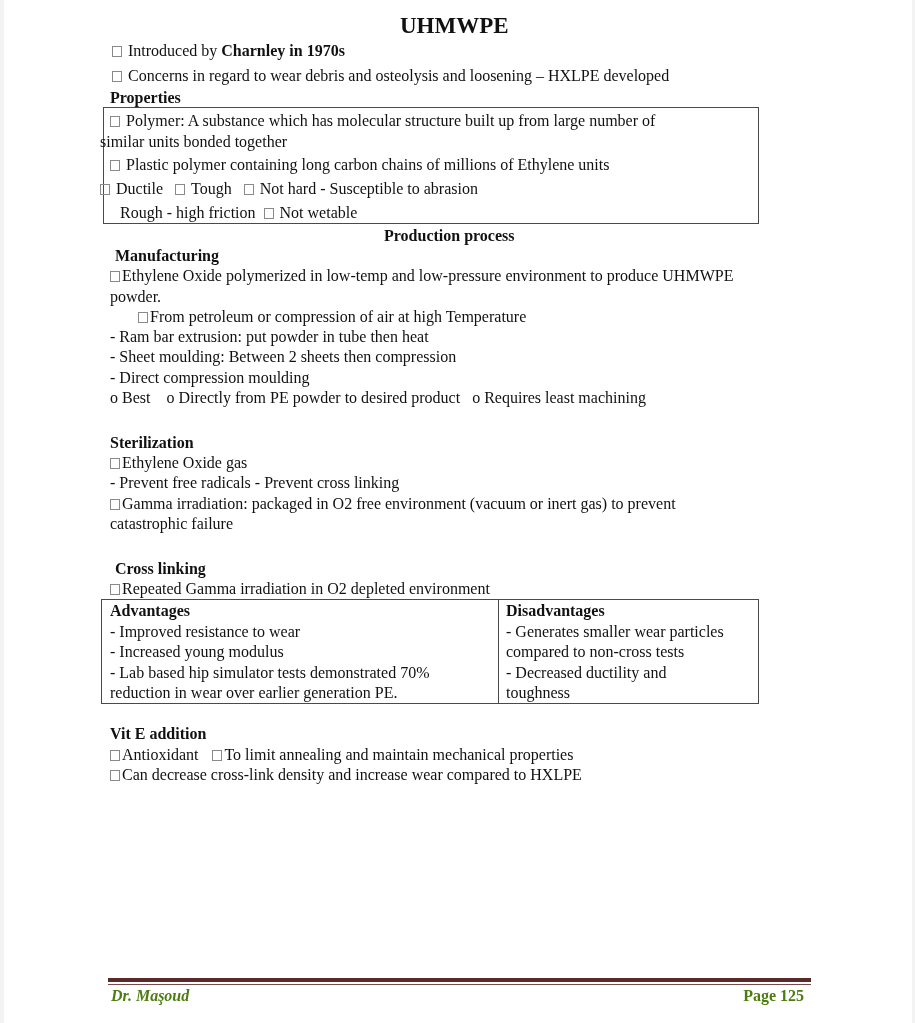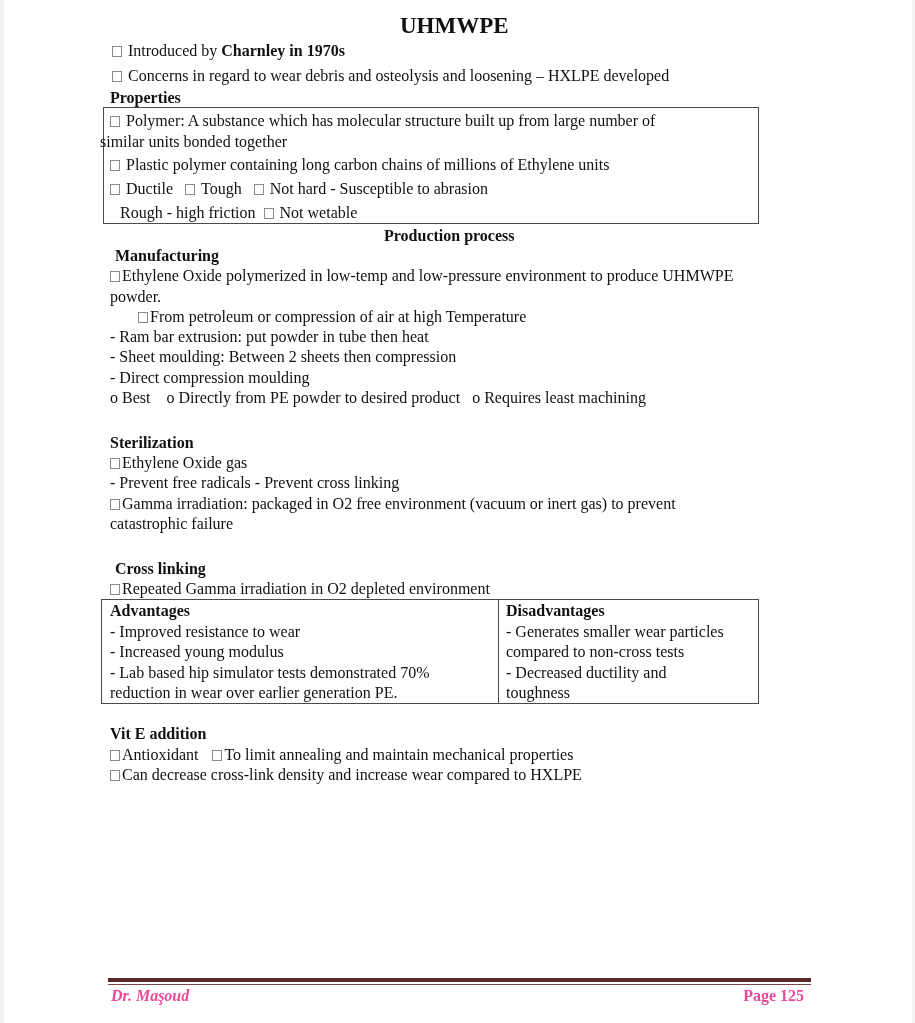--- a/index.html
+++ b/index.html
@@ -25,21 +25,21 @@
     }
     .box-ico.tight { margin-right: 2px; }
     .title { font-size: 23px; font-weight: bold; line-height: 28px; }
     .frame { position: absolute; border: 1px solid #4a4a4a; box-sizing: border-box; }
     .tbl { position: absolute; border: 1px solid #4a4a4a; box-sizing: border-box; display: flex; }
     .tbl .col { box-sizing: border-box; padding: 1px 0 0 7px; }
     .tbl .col.left { width: 397px; border-right: 1px solid #4a4a4a; padding-left: 8px; }
     .tbl .col .line { font-size: 16px; line-height: 20.5px; white-space: nowrap; }
     .footer-bar { position: absolute; left: 104px; width: 703px; height: 4px; top: 978px; background: #5a2a2a; }
     .footer-thin { position: absolute; left: 104px; width: 703px; height: 1px; top: 984px; background: #7a4a4a; }
-    .footer-text { position: absolute; top: 987px; font-size: 16px; font-weight: bold; color: #ec4899; font-family: "Liberation Serif", "DejaVu Serif", serif; }
+    .footer-text { position: absolute; top: 987px; font-size: 16px; font-weight: bold; color: #4d7c0f; font-family: "Liberation Serif", "DejaVu Serif", serif; }
     .footer-left { left: 107px; font-style: italic; }
     .footer-right { right: 108px; }
   </style>
 </head>
 <body>
 
 <div class="page">
 
   <div class="abs title" style="left:396px; top:12px;">UHMWPE</div>
 
@@ -52,21 +52,21 @@
 
   <div class="abs t b" style="left:106px; top:88px;">Properties</div>
   <div class="frame" style="left:99px; top:107px; width:656px; height:117px;"></div>
   <div class="abs t" style="left:106px; top:111px;">
     <span class="box-ico"></span><span>Polymer: A substance which has molecular structure built up from large number of</span>
   </div>
   <div class="abs t" style="left:96px; top:132px;">similar units bonded together</div>
   <div class="abs t" style="left:106px; top:155px;">
     <span class="box-ico"></span><span>Plastic polymer containing long carbon chains of millions of Ethylene units</span>
   </div>
-  <div class="abs t" style="left:106px; top:179px;text-align:center;">
+  <div class="abs t" style="left:96px; top:179px;text-align:center;">
     <span class="box-ico"></span><span>Ductile</span><span style="display:inline-block;width:12px"></span><span class="box-ico"></span><span>Tough</span><span style="display:inline-block;width:12px"></span><span class="box-ico"></span><span>Not hard - Susceptible to abrasion</span>
   </div>
   <div class="abs t" style="left:116px; top:203px;">
     <span>Rough - high friction</span><span style="display:inline-block;width:8px"></span><span class="box-ico"></span><span>Not wetable</span>
   </div>
 
   <div class="abs t b" style="left:380px; top:226px;">Production process</div>
   <div class="abs t b" style="left:111px; top:246px;text-align:center;">Manufacturing</div>
   <div class="abs t" style="left:106px; top:266px;">
     <span class="box-ico tight"></span><span>Ethylene Oxide polymerized in low-temp and low-pressure environment to produce UHMWPE</span>

